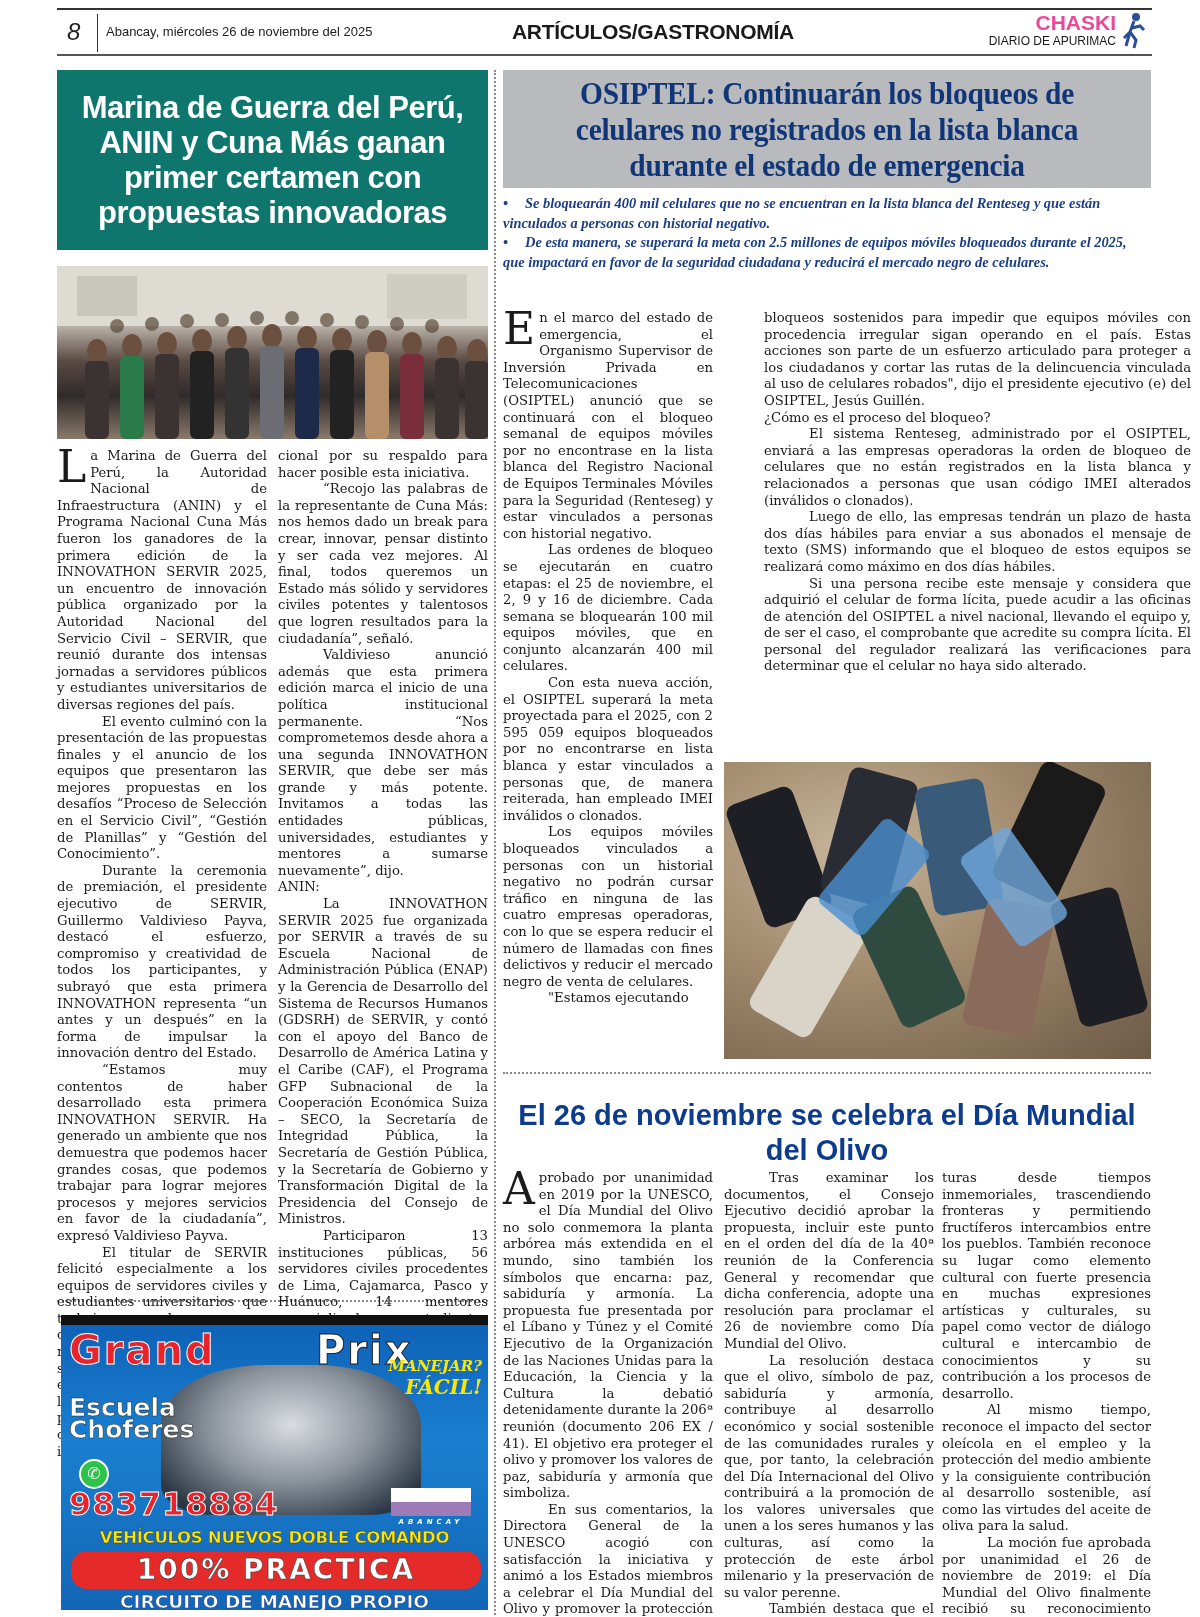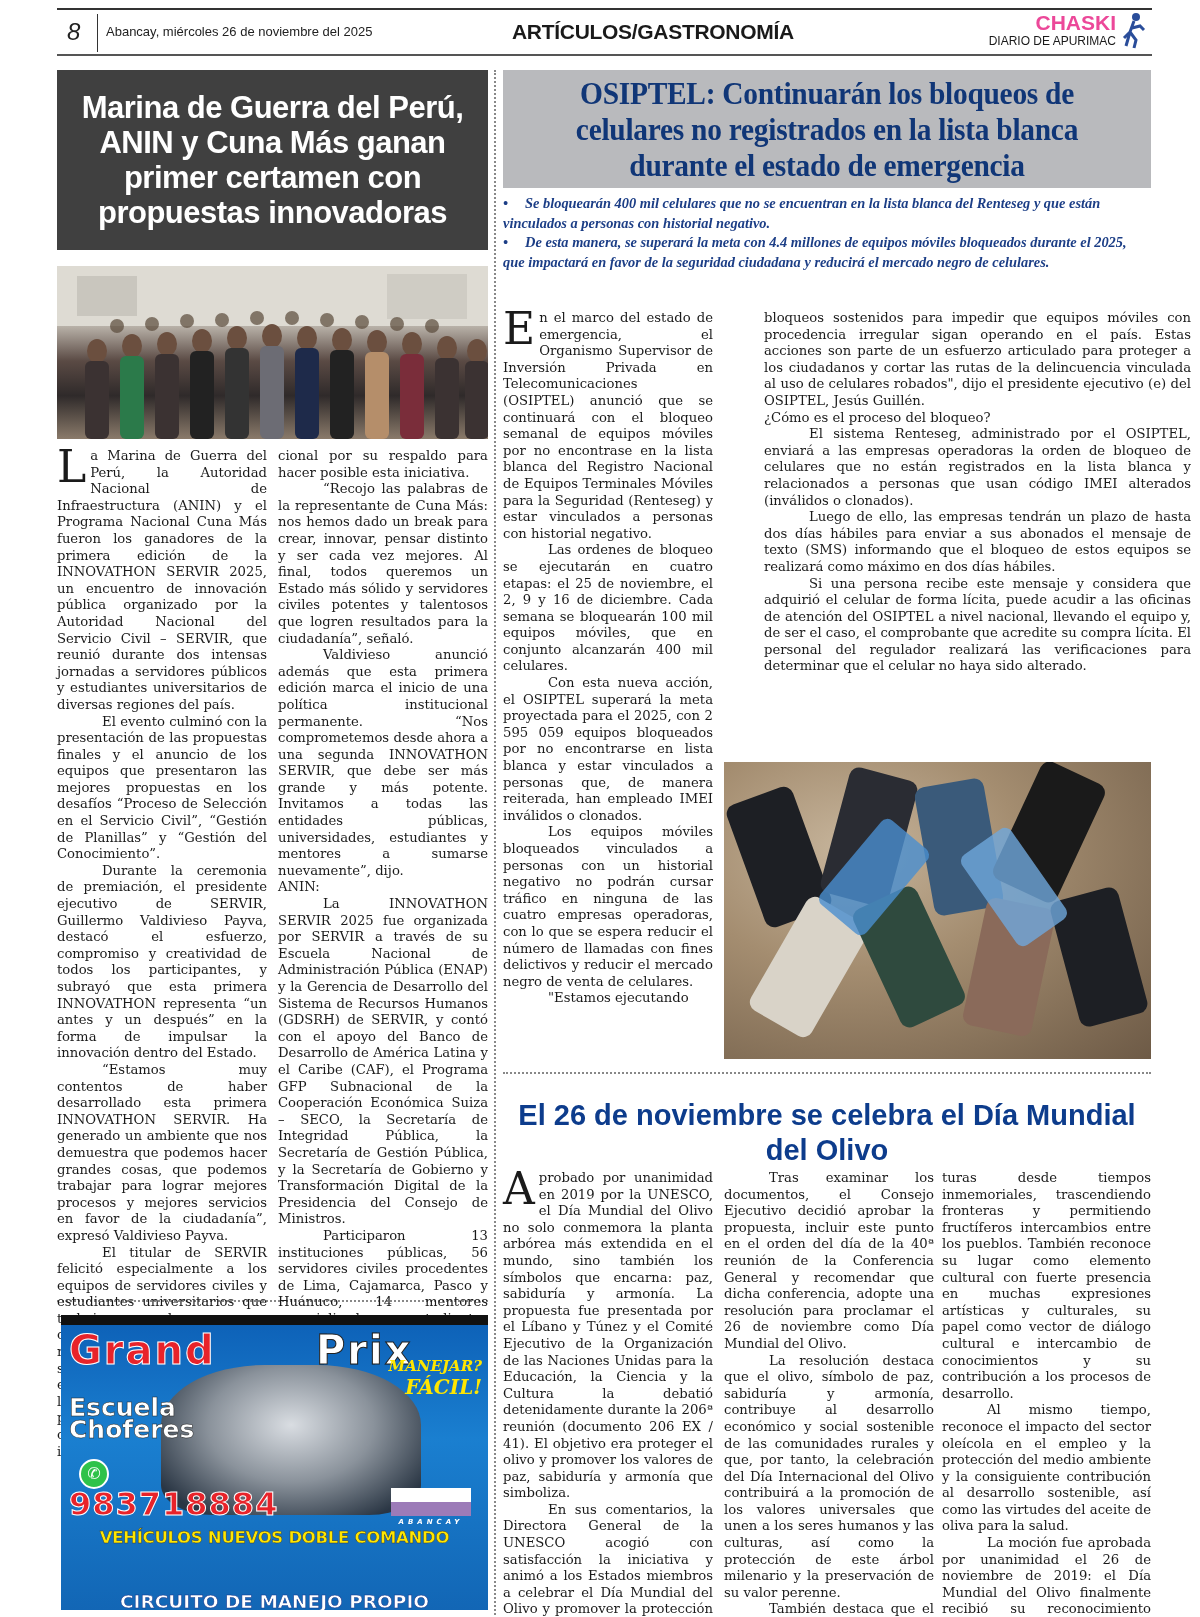--- a/index.html
+++ b/index.html
@@ -17,21 +17,21 @@
   .brand-name { font-size: 21px; font-weight: bold; line-height: 22px; color: #ec4899; }
   .brand-sub { font-size: 12px; line-height: 14px; color: #1a1a1a; margin-left: 28px; }
   .brand-icon { position: absolute; right: 4px; top: 0px; width: 28px; height: 38px; }
   .header-rule { position: absolute; left: 57px; top: 54px; width: 1095px; height: 2px; background: #555; }
 
   
   .vdots { position: absolute; width: 0; border-left: 2px dotted #888; }
   .hdots { position: absolute; height: 0; border-top: 2px dotted #888; }
 
   
-  .a1-title-box { position: absolute; left: 57px; top: 70px; width: 431px; height: 180px; background: #404040; display: flex; align-items: center; justify-content: center; text-align: center; padding: 0 6px; }
+  .a1-title-box { position: absolute; left: 57px; top: 70px; width: 431px; height: 180px; background: #0f766e; display: flex; align-items: center; justify-content: center; text-align: center; padding: 0 6px; }
   .a1-title { font-family: "Liberation Sans", sans-serif; font-weight: bold; color: #fff; font-size: 31px; line-height: 35px; letter-spacing: -0.5px; }
   .a1-photo { position: absolute; left: 57px; top: 266px; width: 431px; height: 173px; overflow: hidden; background: linear-gradient(180deg, #e8e6e0 0%, #cfcac0 30%, #5a4a44 55%, #2f2a2a 75%, #8a7a6a 100%); }
   .col-text { position: absolute; font-size: 13.2px; line-height: 16.6px; text-align: justify; hyphens: auto; color: #1a1a1a; }
   .col-text p { text-indent: 45px; }
   .col-text p.noindent { text-indent: 0; }
   .dropcap { float: left; font-size: 44px; line-height: 34px; margin: 2px 4px 0 0; font-family: "DejaVu Serif", serif; }
 
   
   .a2-title-box { position: absolute; left: 503px; top: 70px; width: 648px; height: 118px; background: #b9babd; display: flex; align-items: center; justify-content: center; text-align: center; }
   .a2-title { font-family: "Liberation Serif", serif; font-weight: bold; color: #103677; font-size: 32px; line-height: 36px; letter-spacing: -0.3px; transform: scaleX(0.92); }
@@ -148,21 +148,21 @@
   <p class="noindent">ANIN:</p>
   <p>La INNOVATHON SERVIR 2025 fue organizada por SERVIR a través de su Escuela Nacional de Administración Pública (ENAP) y la Gerencia de Desarrollo del Sistema de Recursos Humanos (GDSRH) de SERVIR, y contó con el apoyo del Banco de Desarrollo de América Latina y el Caribe (CAF), el Programa GFP Subnacional de la Cooperación Económica Suiza – SECO, la Secretaría de Integridad Pública, la Secretaría de Gestión Pública, y la Secretaría de Gobierno y Transformación Digital de la Presidencia del Consejo de Ministros.</p>
   <p>Participaron 13 instituciones públicas, 56 servidores civiles procedentes de Lima, Cajamarca, Pasco y Huánuco, 14 mentores especializados y estudiantes universitarios de la Universidad Nacional de San Agustín de Arequipa, la Universidad Nacional Daniel Alcides Carrión y la Universidad Nacional de Moquegua.</p>
 </div>
 
 <div class="a2-title-box">
   <h1 class="a2-title">OSIPTEL: Continuarán los bloqueos de celulares no registrados en la lista blanca durante el estado de emergencia</h1>
 </div>
 <div class="a2-bullets">
   <p class="b"><span class="dot">•</span><span>Se bloquearán 400 mil celulares que no se encuentran en la lista blanca del Renteseg y que están vinculados a personas con historial negativo.</span></p>
-  <p class="b"><span class="dot">•</span><span>De esta manera, se superará la meta con 4.4 millones de equipos móviles bloqueados durante el 2025, que impactará en favor de la seguridad ciudadana y reducirá el mercado negro de celulares.</span></p>
+  <p class="b"><span class="dot">•</span><span>De esta manera, se superará la meta con 2.5 millones de equipos móviles bloqueados durante el 2025, que impactará en favor de la seguridad ciudadana y reducirá el mercado negro de celulares.</span></p>
 </div>
 
 <div class="col-text" style="left:503px; top:310px; width:210px;">
   <p class="noindent"><span class="dropcap">E</span><span>n el marco del estado de emergencia, el Organismo Supervisor de Inversión Privada en Telecomunicaciones (OSIPTEL) anunció que se continuará con el bloqueo semanal de equipos móviles por no encontrase en la lista blanca del Registro Nacional de Equipos Terminales Móviles para la Seguridad (Renteseg) y estar vinculados a personas con historial negativo.</span></p>
   <p>Las ordenes de bloqueo se ejecutarán en cuatro etapas:  el 25 de noviembre, el 2, 9 y 16 de diciembre. Cada semana se bloquearán 100 mil equipos móviles, que en conjunto alcanzarán 400 mil celulares.</p>
   <p>Con esta nueva acción, el OSIPTEL superará la meta proyectada para el 2025, con 2 595 059 equipos bloqueados por no encontrarse en lista blanca y estar vinculados a personas que, de manera reiterada, han empleado IMEI inválidos o clonados.</p>
   <p>Los equipos móviles bloqueados vinculados a personas con un historial negativo no podrán cursar tráfico en ninguna de las cuatro empresas operadoras, con lo que se espera reducir el número de llamadas con fines delictivos y reducir el mercado negro de venta de celulares.</p>
   <p>"Estamos ejecutando</p>
 </div>
 
@@ -221,14 +221,17 @@
   </div>
   <div class="ad-escuela">
     <div>Escuela</div>
     <div>Choferes</div>
   </div>
   <div class="ad-wa">✆</div>
   <div class="ad-phone">983718884</div>
   <div class="ad-flag"></div>
   <div class="ad-flag-label">ABANCAY</div>
   <div class="ad-doble">VEHÍCULOS NUEVOS DOBLE COMANDO</div>
+  <div class="ad-practica-box">
+    <span class="ad-practica">100% PRACTICA</span>
+  </div>
   <div class="ad-circuito">CIRCUITO DE MANEJO PROPIO</div>
 </div>
 
 </body></html>

